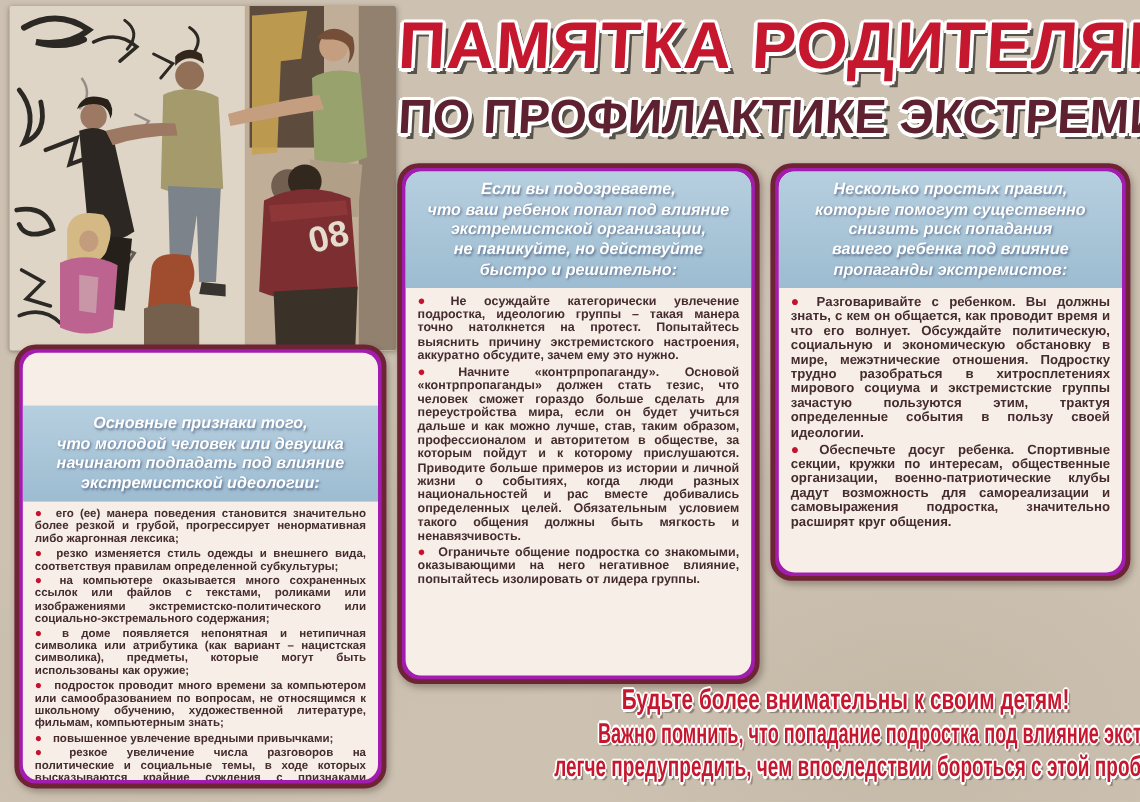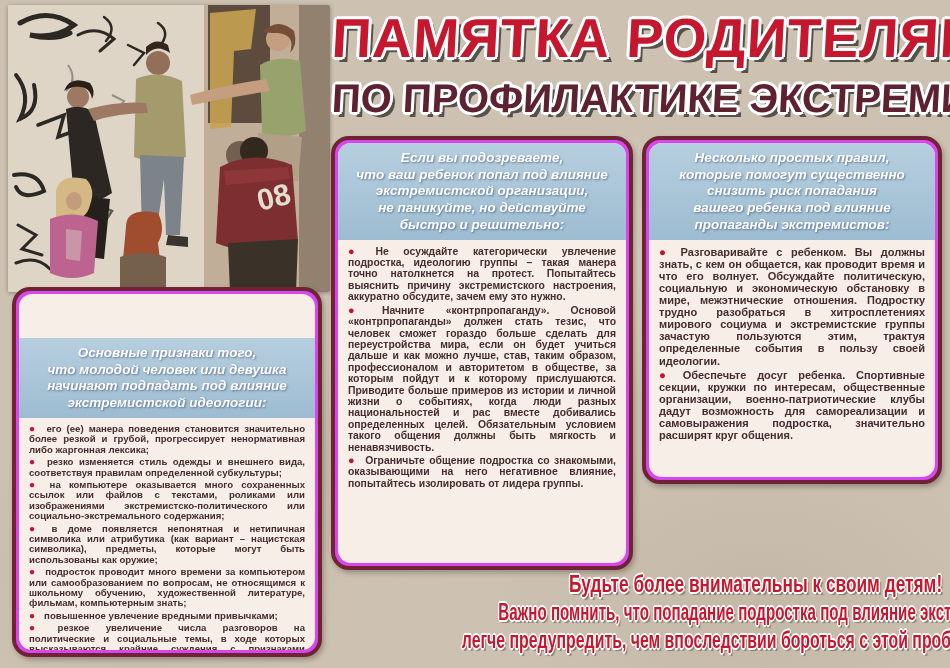--- a/index.html
+++ b/index.html
@@ -45,21 +45,21 @@
     text-shadow:
       -3px 0 0 #fff, 3px 0 0 #fff, 0 -3px 0 #fff, 0 3px 0 #fff,
       -2px -2px 0 #fff, 2px -2px 0 #fff, -2px 2px 0 #fff, 2px 2px 0 #fff,
       5px 5px 0 #56524a;
   }
 
   
   .panel {
     border: 4px solid #6e2435;
     border-radius: 18px;
-    background: #d946ef;
+    background: #a21caf;
     padding: 3px;
     box-shadow: 2px 3px 5px rgba(60,45,35,.35);
   }
   .panel-inner {
     border-radius: 13px; overflow: hidden; height: 100%;
     background: #f6eee7; display: flex; flex-direction: column;
   }
   .panel-header {
     background: linear-gradient(#b6cfdf, #9dbcd1);
     color: #fff; font-weight: bold; font-style: italic;
@@ -89,21 +89,21 @@
   
   .footer { left: 322px; top: 570px; width: 620px; color: #c5172e; font-weight: bold; }
   .footer .fline { display: block; white-space: nowrap; }
   .footer .fline span {
     display: inline-block; font-size: 24px; letter-spacing: 0;
     text-shadow:
       -2px 0 0 #fff, 2px 0 0 #fff, 0 -2px 0 #fff, 0 2px 0 #fff,
       -1px -1px 0 #fff, 1px -1px 0 #fff, -1px 1px 0 #fff, 1px 1px 0 #fff,
       3px 3px 1px rgba(90,80,70,.55);
   }
-  .f1 { text-align: right; }
+  .f1 { text-align: center; }
   .f1 span { transform: scaleX(0.72); transform-origin: right center; }
   .f2, .f3 { text-align: center; }
   .f2 span { transform: scaleX(0.63); transform-origin: center; }
   .f3 span { transform: scaleX(0.66); transform-origin: center; }
 </style>
 </head>
 <body>
 
 <div class="abs photo">
   <svg viewBox="0 0 322 287">

